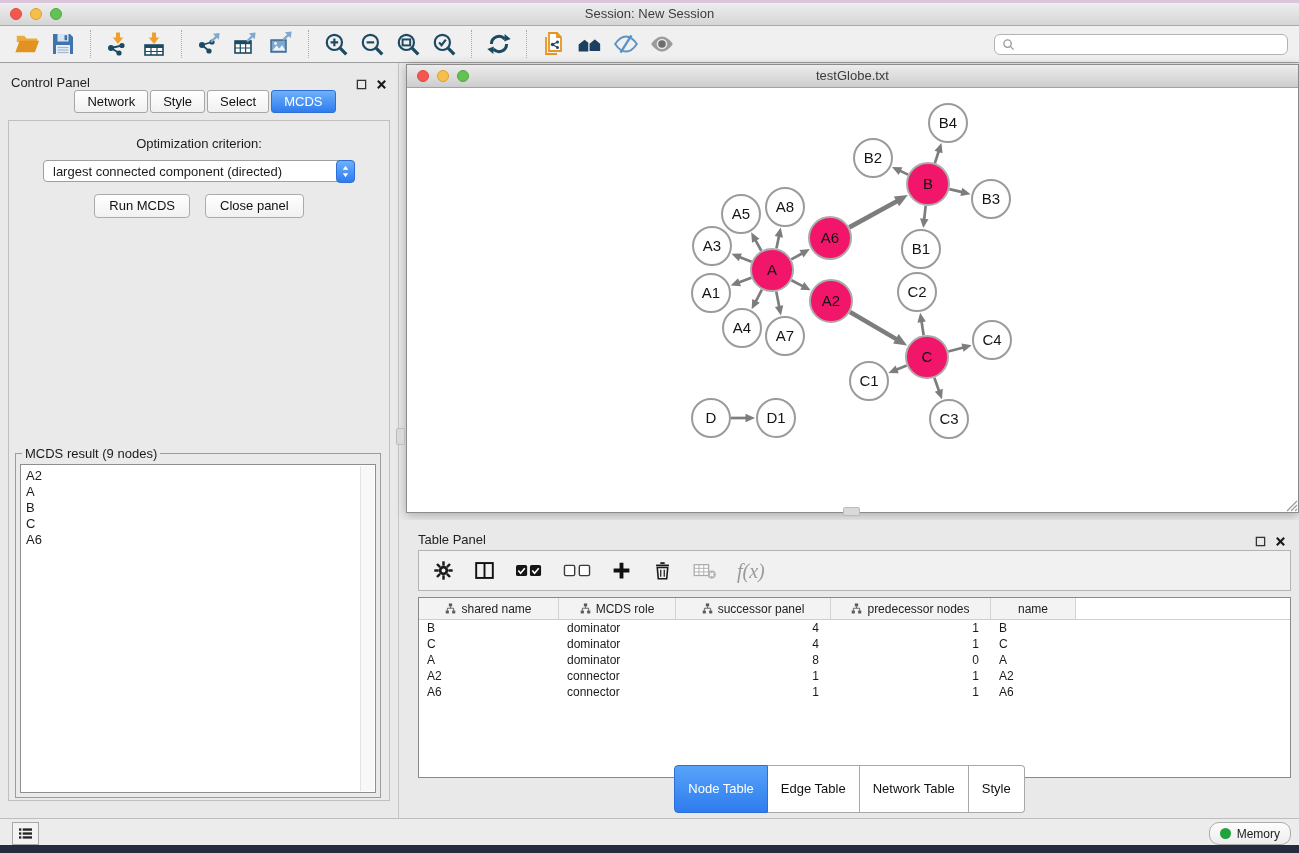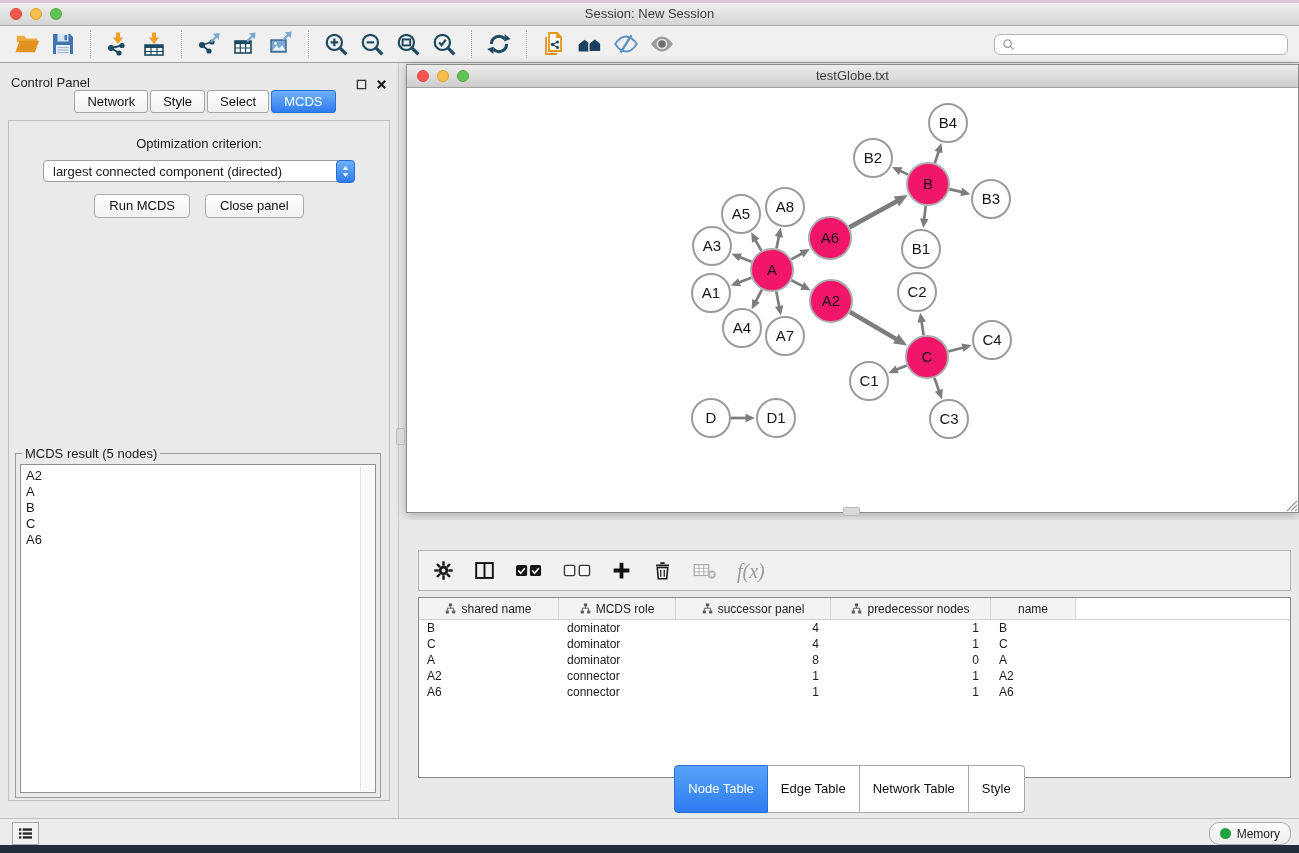--- a/index.html
+++ b/index.html
@@ -307,21 +307,21 @@
               <path d="M5 1.5 8 6H2z" fill="#fff"></path>
               <path d="M5 14.5 2 10h6z" fill="#fff"></path>
             </svg>
         </span>
       </div>
       <div class="btn-row">
         <span class="btn">Run MCDS</span>
         <span class="btn">Close panel</span>
       </div>
       <div class="result-fieldset">
-        <span class="result-legend">MCDS result (5 nodes)</span>
+        <span class="result-legend">MCDS result (9 nodes)</span>
         <div class="result-list">
           <div class="result-inner">
               <div>A2</div>
               <div>A</div>
               <div>B</div>
               <div>C</div>
               <div>A6</div>
             </div>
           <div class="scroll-track"></div>
         </div>
@@ -510,20 +510,35 @@
             </g>
           </svg>
       </span>
     </div>
   </div>
 
   <div class="abs v-thumb"></div>
   <div class="abs h-thumb"></div>
 
   <div class="abs table-panel">
+    <div class="panel-header" style="padding:0 13px 0 18px;">
+      <span>Table Panel</span>
+      <span class="panel-icons">
+        <span>
+            <svg viewBox="0 0 12 12">
+              <rect x="1.5" y="1.5" width="9" height="9" fill="none" stroke="#333" stroke-width="1.4"></rect>
+            </svg>
+          </span>
+        <span>
+            <svg viewBox="0 0 12 12">
+              <path d="M2 2l8 8M10 2l-8 8" stroke="#1b1b1b" stroke-width="2.3"></path>
+            </svg>
+          </span>
+      </span>
+    </div>
     <div class="tp-toolbar">
       <span class="tpi">
         <svg viewBox="0 0 24 24" width="21" height="21">
             <g fill="#1b1b1b">
               <rect x="10.6" y="1.5" width="2.8" height="5"></rect>
               <rect x="10.6" y="1.5" width="2.8" height="5" transform="rotate(45 12 12)"></rect>
               <rect x="10.6" y="1.5" width="2.8" height="5" transform="rotate(90 12 12)"></rect>
               <rect x="10.6" y="1.5" width="2.8" height="5" transform="rotate(135 12 12)"></rect>
               <rect x="10.6" y="1.5" width="2.8" height="5" transform="rotate(180 12 12)"></rect>
               <rect x="10.6" y="1.5" width="2.8" height="5" transform="rotate(225 12 12)"></rect>

